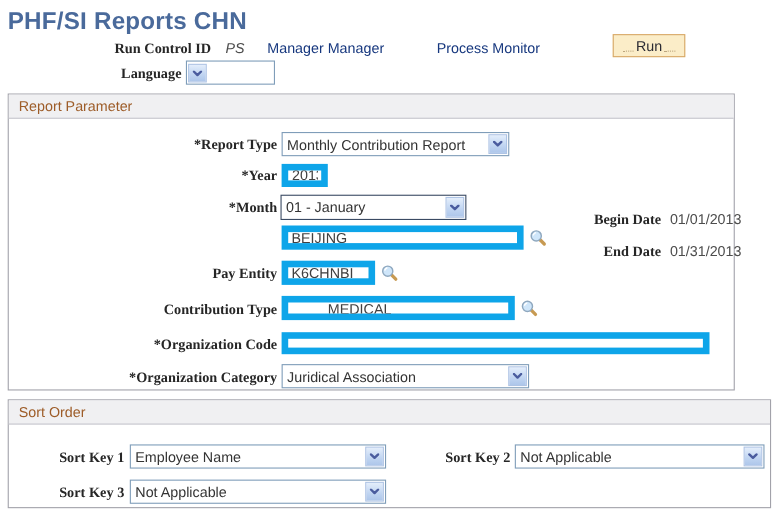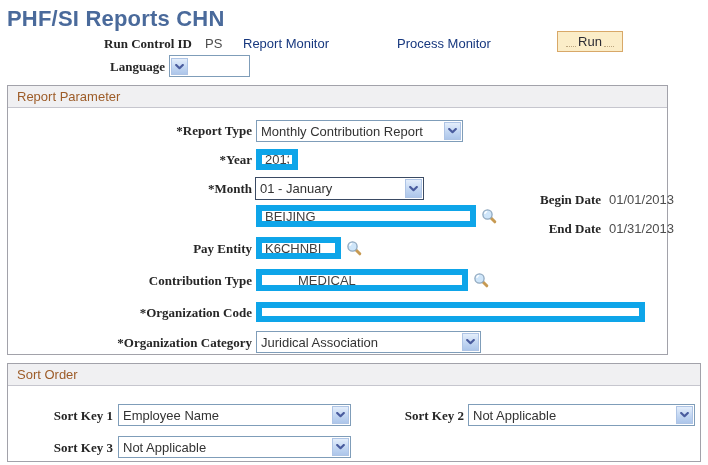--- a/index.html
+++ b/index.html
@@ -54,22 +54,22 @@
   .lookup { position:absolute; width:16px; height:16px; cursor:pointer; }
 </style>
 </head>
 <body>
 
 <div id="screen">
 
   <div class="abs page-title" style="left:7px; top:6px;">PHF/SI Reports CHN</div>
 
   <div class="lbl" style="left:84px; top:36px; width:108px;">Run Control ID</div>
-  <div class="val" style="left:205px; top:36px;">PS</div>
-  <div class="link" style="left:243px; top:36px;">Report Monitor</div>
+  <div class="val" style="left:205px; top:36px;font-style:italic;">PS</div>
+  <div class="link" style="left:243px; top:36px;">Manager Manager</div>
   <div class="link" style="left:397px; top:36px;">Process Monitor</div>
 
   <div class="btn-run">
     <span class="dots"></span>
     <span class="cap">Run</span>
     <span class="dots"></span>
   </div>
 
   <div class="lbl" style="left:65px; top:59px; width:100px;">Language</div>
   <div class="select" style="left:169px; top:55px; width:81px;flex-direction:column;">

